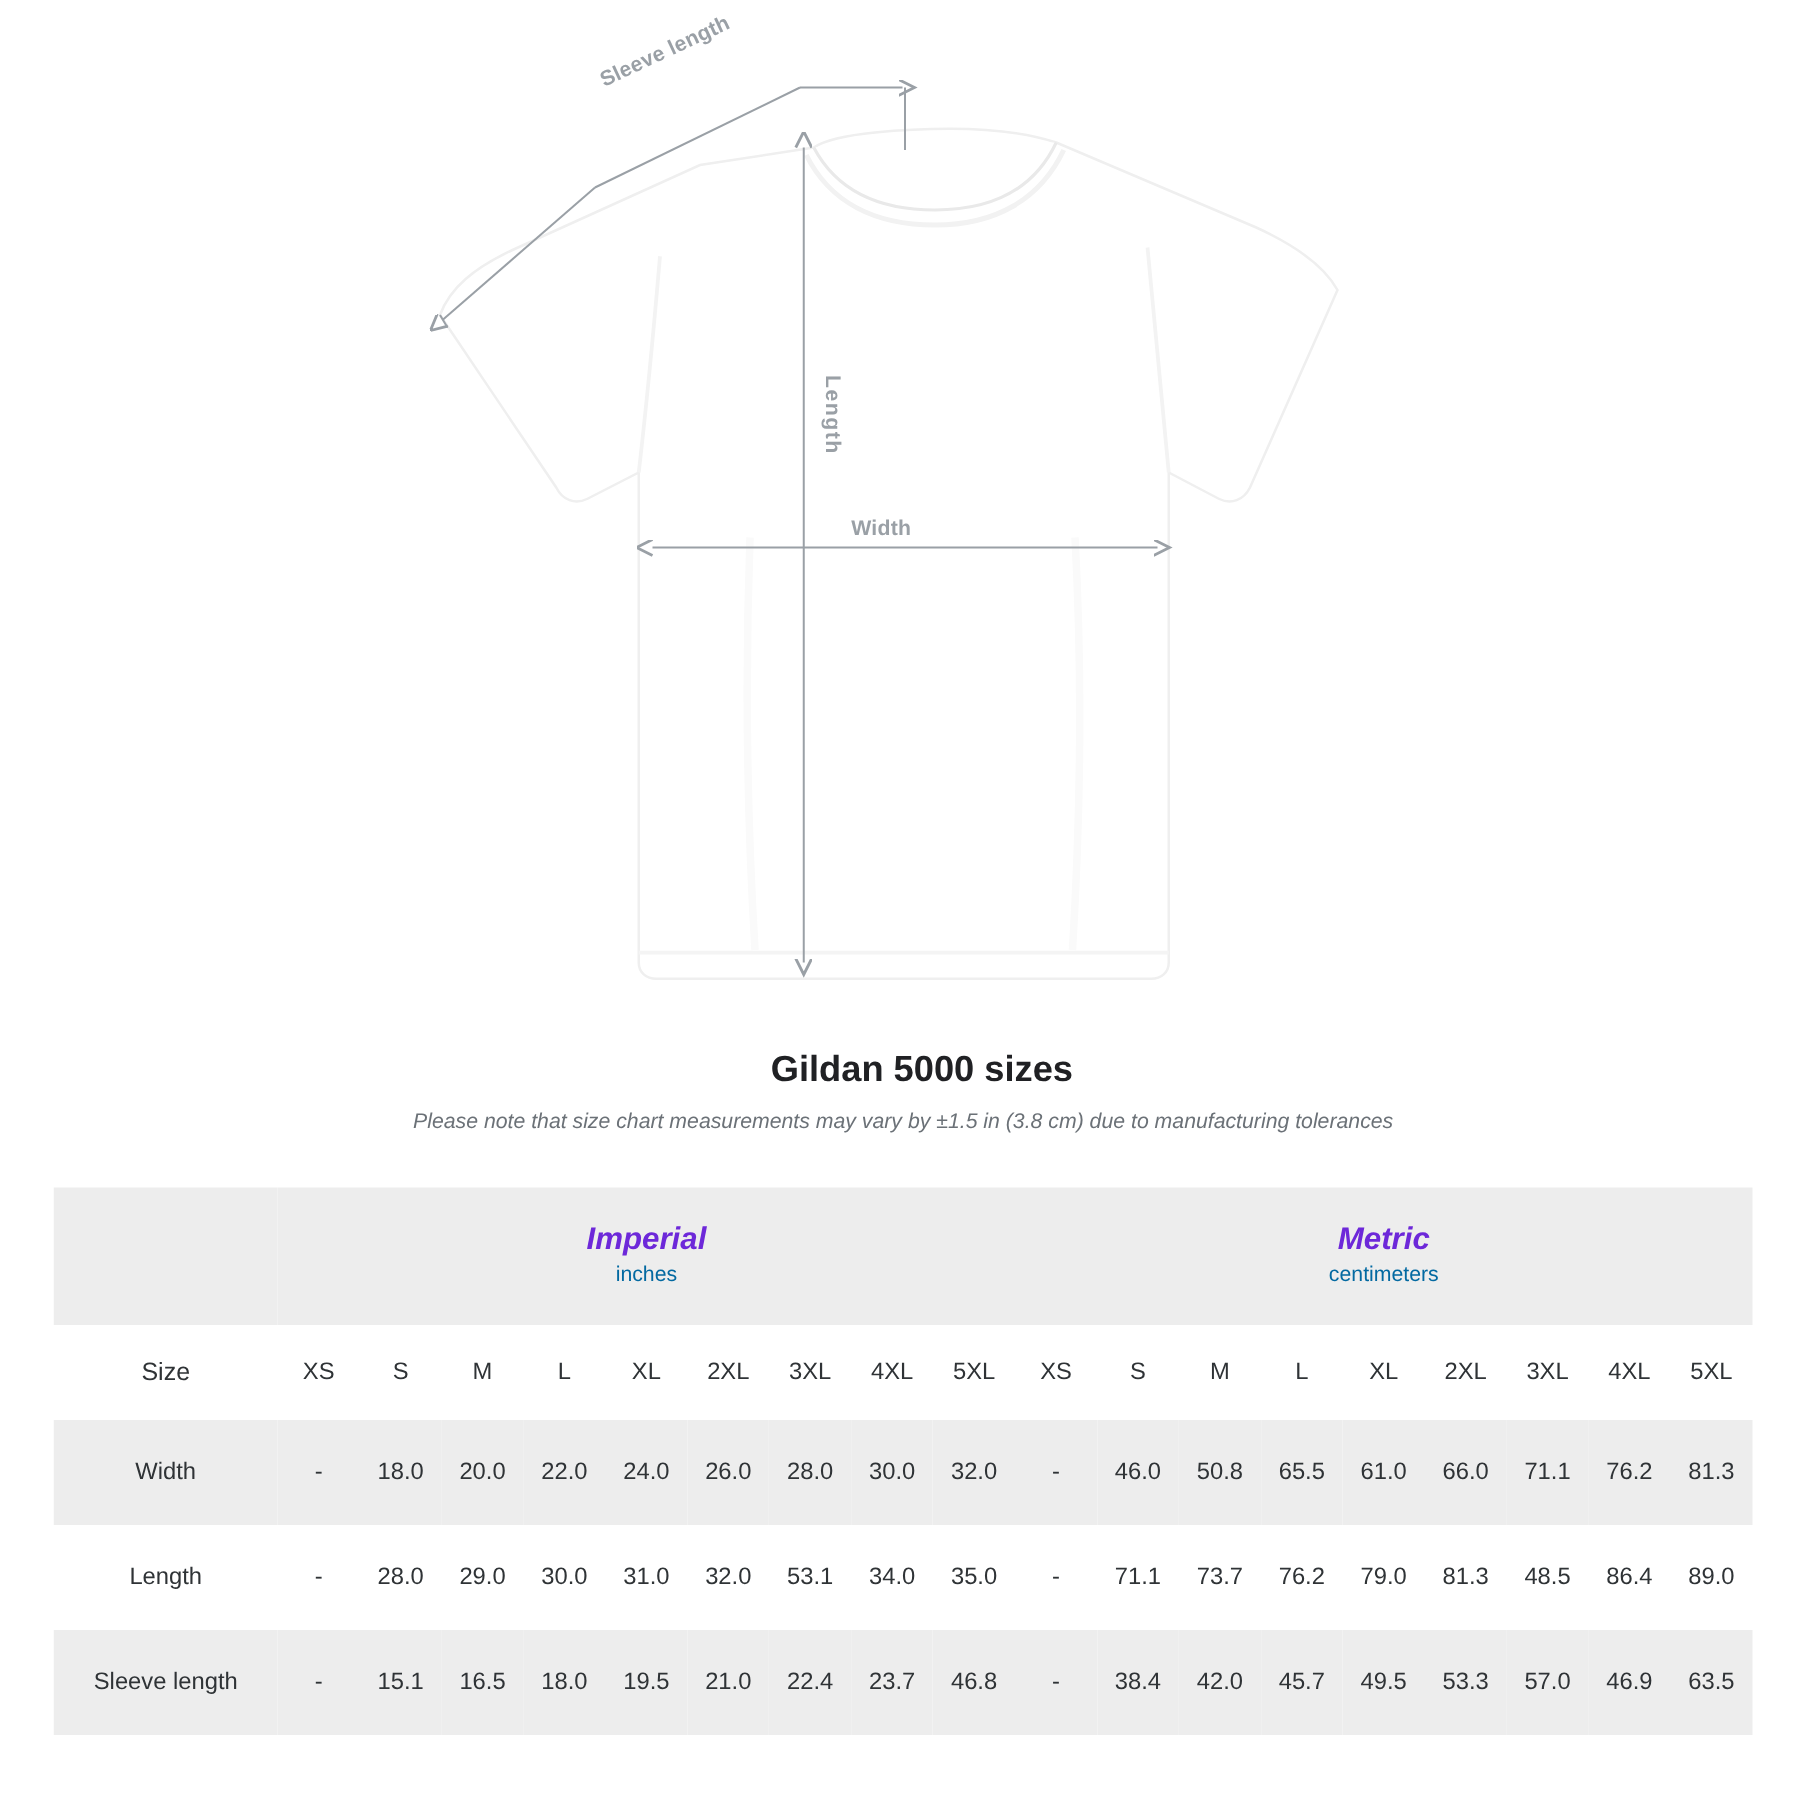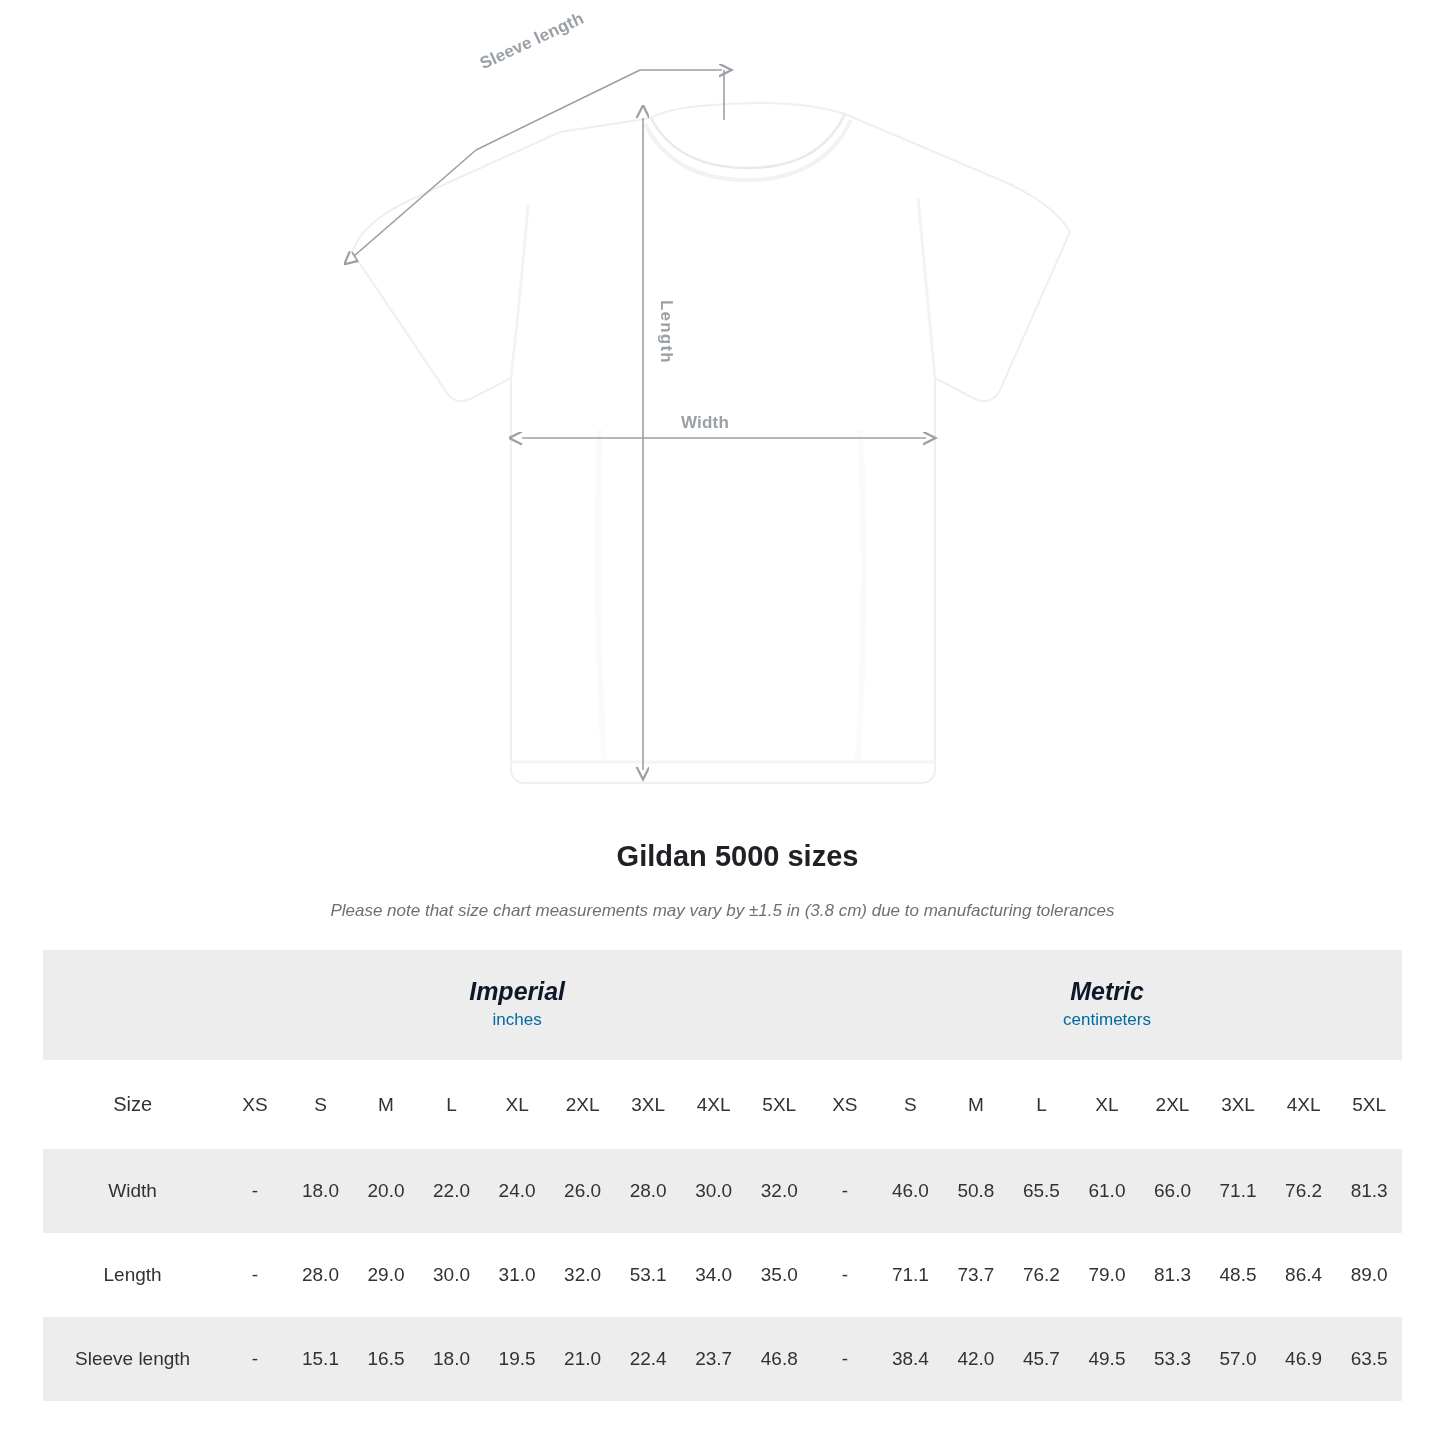--- a/index.html
+++ b/index.html
@@ -59,21 +59,21 @@
 
   
   .heading-block {
     text-align: center;
     margin-top: 20px;
   }
   .chart-title {
     font-size: 29px;
     font-weight: bold;
     color: #202124;
-    margin: 0 0 28px 0;
+    margin: 0 0 14px 0;
     padding-left: 30px;
   }
   .chart-note {
     font-size: 17px;
     font-style: italic;
     color: #6b7177;
     margin: 0;
     text-align: center;
   }
 
@@ -99,30 +99,30 @@
     font-weight: normal;
   }
   .unit-row td {
     height: 110px;
     background: #ededed;
   }
   .unit-name {
     font-size: 25px;
     font-style: italic;
     font-weight: bold;
-    color: #0f172a;
+    color: #6d28d9;
     line-height: 1.15;
   }
   .unit-sub {
     font-size: 17px;
     color: #0369a1;
     line-height: 1.6;
   }
   .header-row td {
-    height: 89px;
+    height: 76px;
     font-weight: bold;
     font-size: 19px;
     background: #ffffff;
     margin-top: 24px;
   }
   .header-row td.rowlabel {
     font-size: 20px;
   }
   .row-even td { background: #ededed; }
   .row-odd  td { background: #ffffff; }

